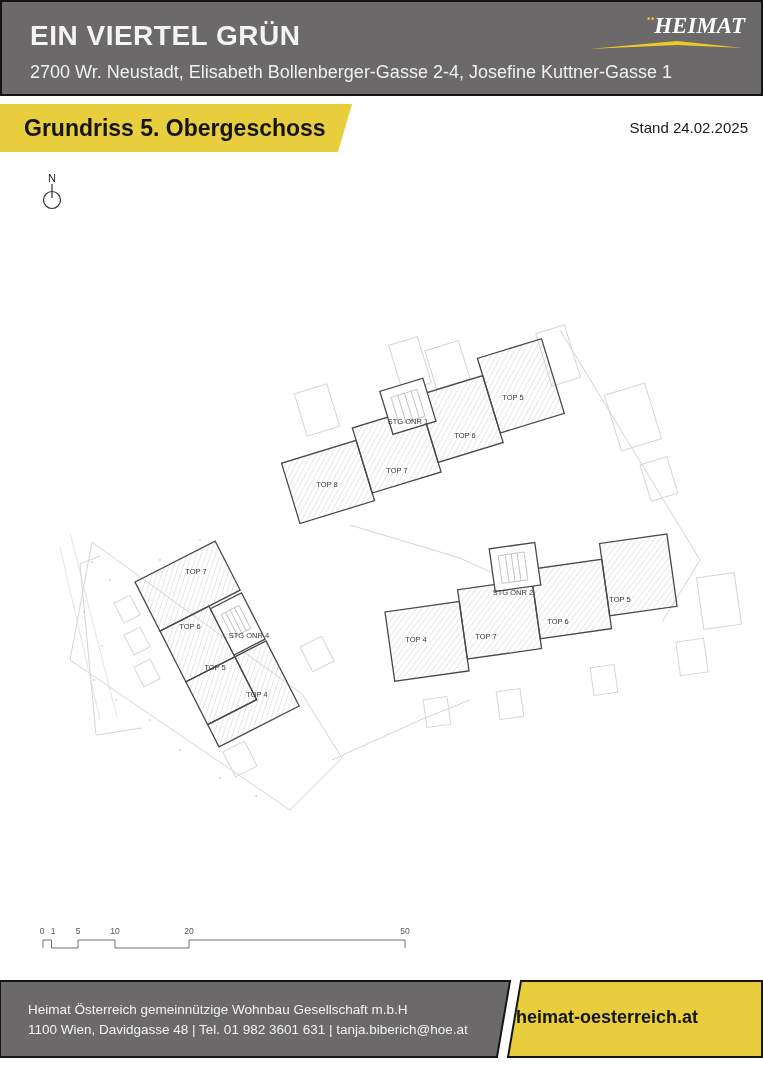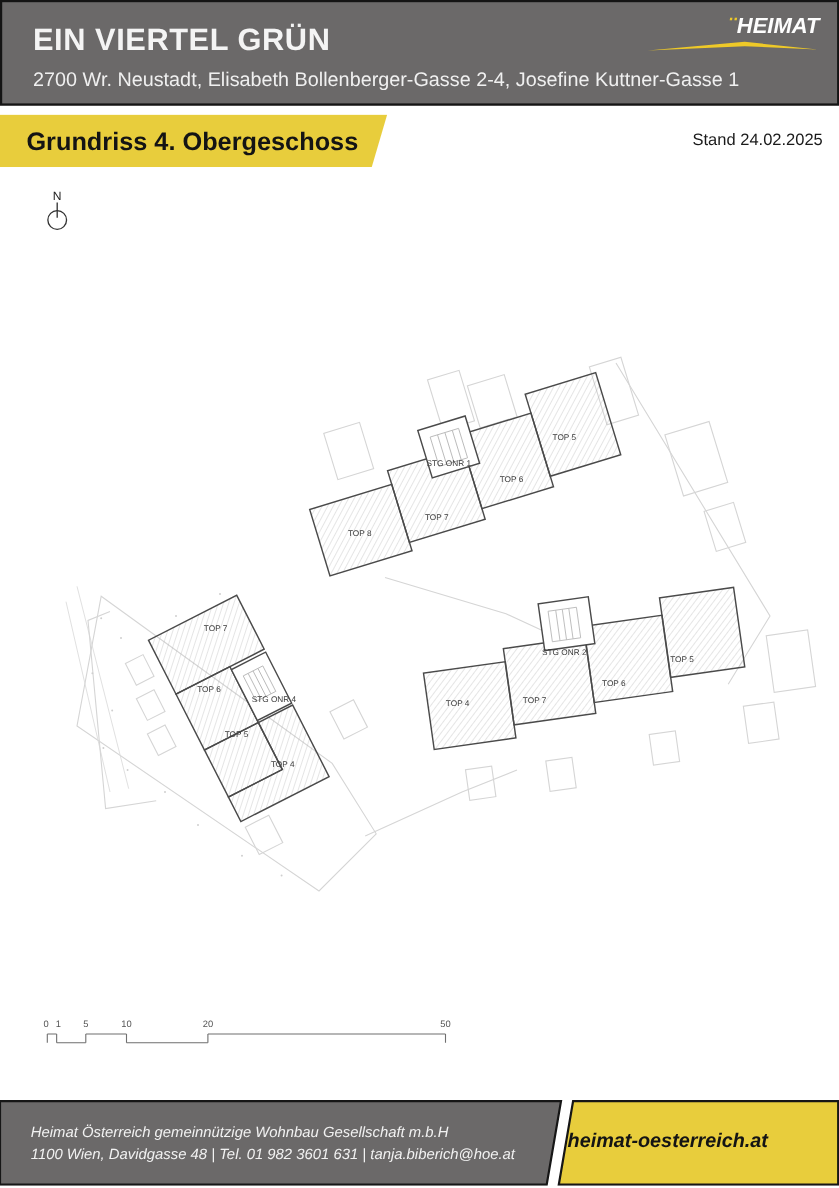--- a/index.html
+++ b/index.html
@@ -14,21 +14,21 @@
   }
   .topbar .title{
     position:absolute;left:28px;top:18px;font-size:28px;font-weight:bold;
     letter-spacing:.5px;color:#f4f4f4;
   }
   .topbar .address{
     position:absolute;left:28px;top:60px;font-size:18px;color:#f0f0f0;
   }
   .logo{
     position:absolute;right:16px;top:12px;width:160px;text-align:right;
-    font-style:italic;font-weight:bold;line-height:1.02;font-size:20px;color:#fdfdfd;
+    font-style:italic;font-weight:bold;line-height:1.02;font-size:23px;color:#fdfdfd;font-family:Liberation Serif, serif;
   }
   .logo .dots{color:#eec928;letter-spacing:1px;}
   .logo svg{display:block;margin-top:3px;}
   
   .banner{
     position:absolute;top:104px;left:0;width:352px;height:48px;background:#e8cd3c;
     clip-path:polygon(0 0,100% 0,96% 100%,0 100%);
   }
   .banner .banner-text{
     position:absolute;left:24px;top:0;line-height:48px;font-size:23px;
@@ -43,21 +43,21 @@
   .faint2{stroke:#dcdcdc;fill:none;stroke-width:0.8;}
   .unit{fill:url(#hatch);stroke:#4a4a4a;stroke-width:1.3;}
   .stg{fill:#ffffff;stroke:#4a4a4a;stroke-width:1.3;}
   .stair{fill:none;stroke:#b9b9b9;stroke-width:0.8;}
   .plan-label{font-size:7.5px;fill:#3a3a3a;text-anchor:middle;font-family:"Liberation Sans",sans-serif;}
   .north-stroke{stroke:#333;fill:none;stroke-width:1.2;}
   .north-n{font-size:11px;fill:#222;text-anchor:middle;font-family:"Liberation Sans",sans-serif;}
   .scale-line{stroke:#6f6f6f;stroke-width:1;fill:none;}
   .scale-num{font-size:8.5px;fill:#555;text-anchor:middle;font-family:"Liberation Sans",sans-serif;}
   
-  .footer{position:absolute;left:0;bottom:0;width:763px;height:80px;font-style:italic;}
+  .footer{position:absolute;left:0;bottom:0;width:763px;height:100px;}
   .footer .f-company{
     position:absolute;left:28px;top:20px;color:#f2f2f2;font-size:13.5px;line-height:1.45;
   }
   .footer .f-web{
     position:absolute;left:516px;width:248px;top:27px;
     font-size:18px;font-weight:bold;color:#141414;
   }
 </style>
 </head>
 <body>
@@ -69,21 +69,21 @@
     <div class="address">2700 Wr. Neustadt, Elisabeth Bollenberger-Gasse 2-4, Josefine Kuttner-Gasse 1</div>
     <div class="logo">
       <div><span class="dots">¨</span><span>HEIMAT</span></div>
       <svg width="160" height="10" viewBox="0 0 160 10">
         <path d="M4,9 L92,1 L158,8 L92,5 Z" fill="#eec928"></path>
       </svg>
     </div>
   </div>
 
   <div class="banner">
-    <div class="banner-text">Grundriss 4. Obergeschoss</div>
+    <div class="banner-text">Grundriss 5. Obergeschoss</div>
   </div>
   <div class="stand">Stand 24.02.2025</div>
 
   <svg class="plan-svg" width="763" height="800" viewBox="0 0 763 800">
     <defs>
       <pattern id="hatch" width="4.5" height="4.5" patternUnits="userSpaceOnUse" patternTransform="rotate(-45)">
         <line x1="0" y1="0" x2="4.5" y2="0" stroke="#b0b0b0" stroke-width="0.6"></line>
       </pattern>
     </defs>
 

